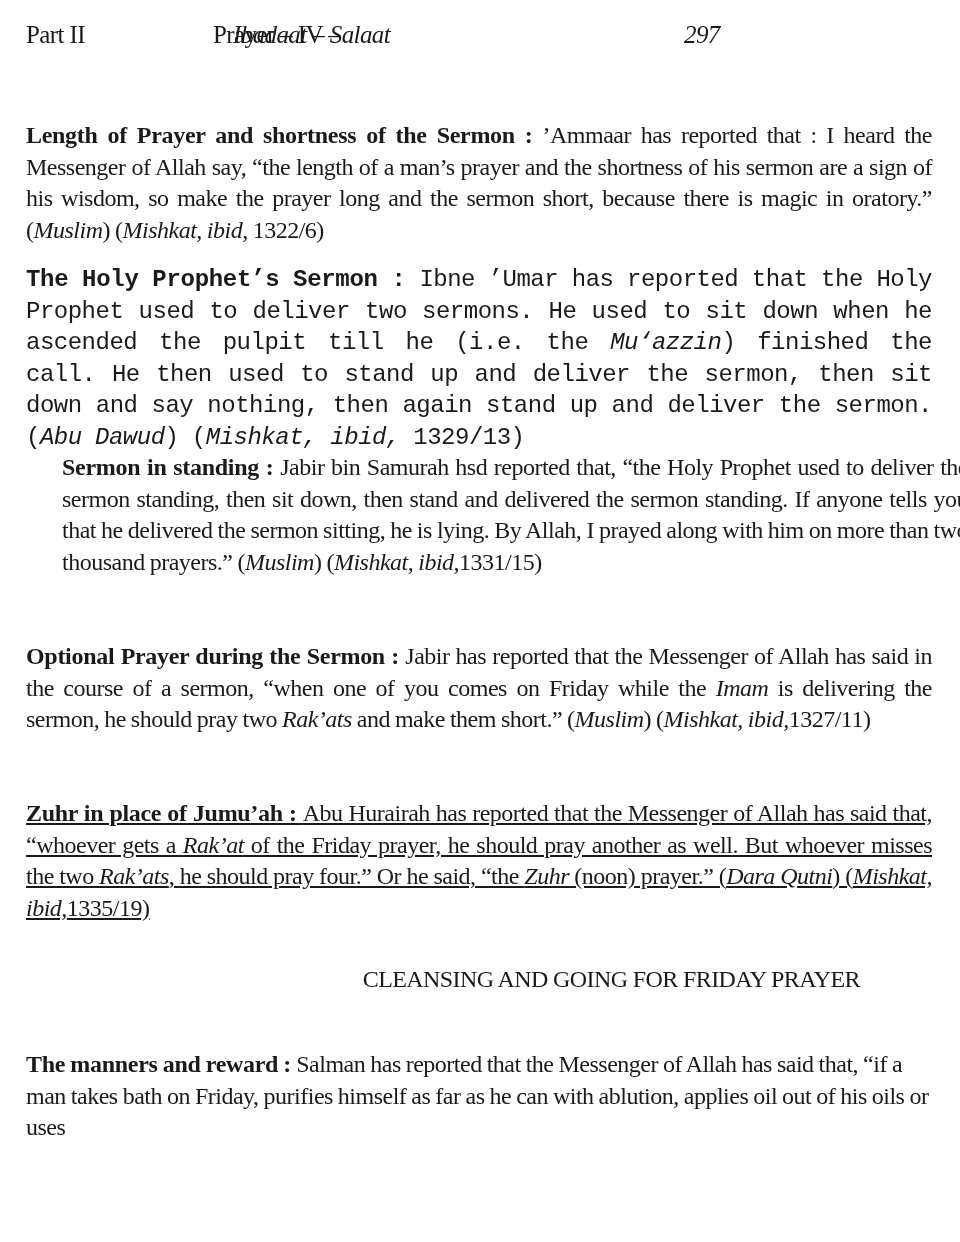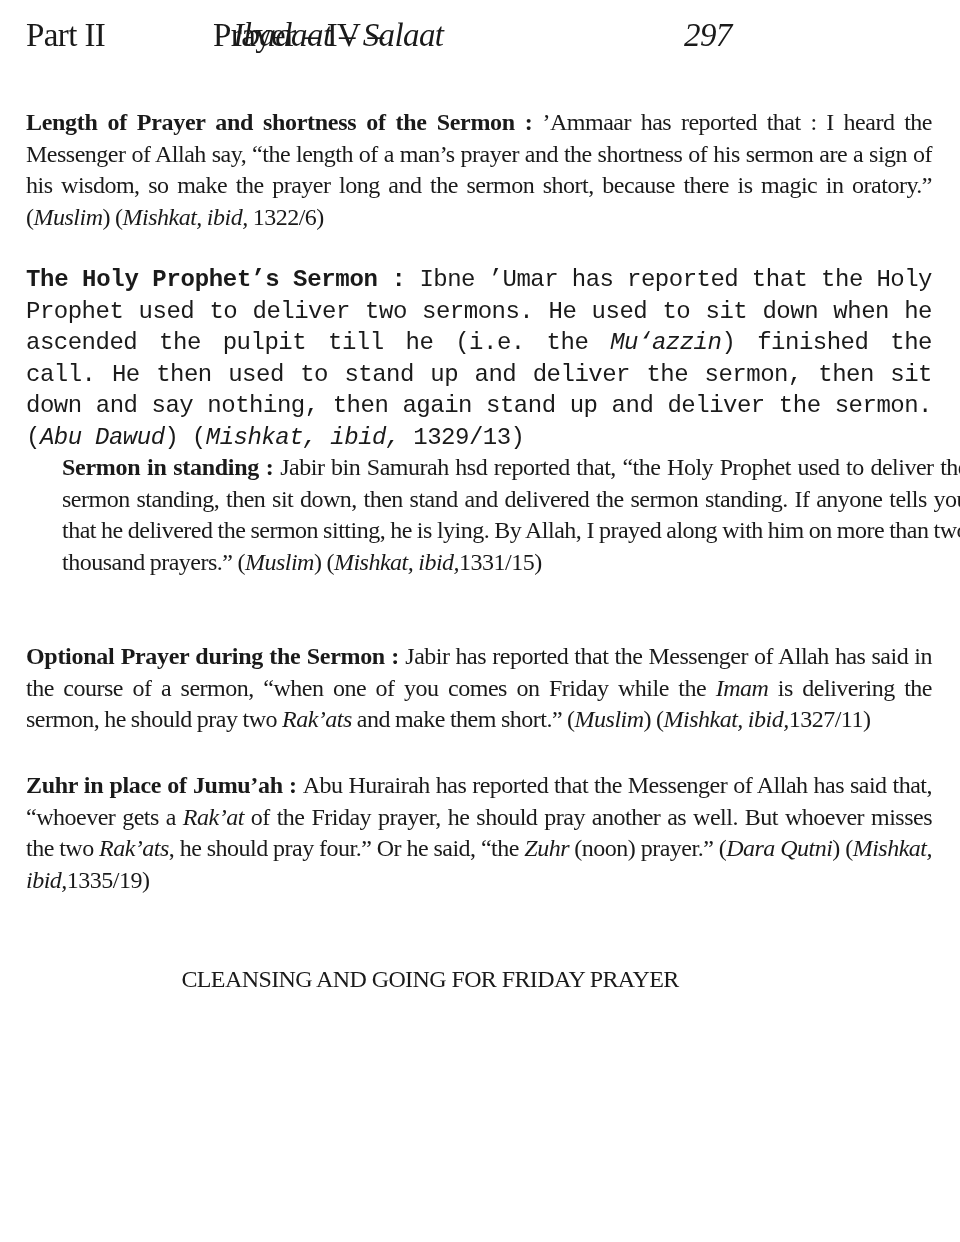--- a/index.html
+++ b/index.html
@@ -19,21 +19,21 @@
     position: absolute;
     left: 0; top: 0;
     width: 960px; height: 1242px;
   }
   .running-header {
     position: absolute;
     top: 18px;
     left: 0;
     width: 960px;
     height: 34px;
-    font-size: 33px;
+    font-size: 25px;
     line-height: 34px;
     letter-spacing: -0.6px;
   }
   .running-header span { position: absolute; top: 0; white-space: nowrap; }
   .hdr-part { left: 26px; }
   .hdr-section { left: 213px; }
   .hdr-page { left: 684px; font-style: italic; }
   .italic { font-style: italic; margin-left: 20px; }
 
   .body-text {
@@ -42,33 +42,33 @@
     width: 906px;
     font-size: 24px;
     line-height: 31.6px;
     text-align: justify;
     letter-spacing: -0.5px;
     word-spacing: -0.5px;
   }
   .body-text .b { font-weight: bold; letter-spacing: -0.3px; }
   .body-text .i { font-style: italic; }
 
-  #para-0 { top: 83px; }
+  #para-0 { top: 96px; }
   #para-1 { top: 240px; font-family: Liberation Mono, monospace; }
   #para-2 { top: 428px; margin-left: 36px; }
   #para-3 { top: 617px; margin-top: 24px; }
-  #para-4 { top: 746px; }
+  #para-4 { top: 774px; text-decoration: underline; }
   #para-5 { top: 1025px; text-align: left; }
 
   .section-heading {
     position: absolute;
     top: 962px;
     left: 0;
     width: 860px;
-    text-align: center;
+    text-align: right;
     font-size: 24px;
     line-height: 34px;
     letter-spacing: -0.6px;
   }
   .section-heading span { position: relative; left: 0px; }
 </style>
 </head>
 <body>
 
 <div class="page">
@@ -85,14 +85,15 @@
   <p class="body-text" id="para-0"><span class="b">Length of Prayer and shortness of the Sermon : </span><span class="n">’Ammaar has reported that : I heard the Messenger of Allah say, “the length of a man’s prayer and the shortness of his sermon are a sign of his wisdom, so make the prayer long and the sermon short, because there is magic in oratory.” (</span><span class="i">Muslim</span><span class="n">) (</span><span class="i">Mishkat, ibid,</span><span class="n"> 1322/6)</span></p>
   <p class="body-text" id="para-1"><span class="b">The Holy Prophet’s Sermon : </span><span class="n">Ibne ’Umar has reported that the Holy Prophet used to deliver two sermons. He used to sit down when he ascended the pulpit till he (i.e. the </span><span class="i">Mu‘azzin</span><span class="n">) finished the call. He then used to stand up and deliver the sermon, then sit down and say nothing, then again stand up and deliver the sermon. (</span><span class="i">Abu Dawud</span><span class="n">) (</span><span class="i">Mishkat, ibid,</span><span class="n"> 1329/13)</span></p>
   <p class="body-text" id="para-2"><span class="b">Sermon in standing : </span><span class="n">Jabir bin Samurah hsd reported that, “the Holy Prophet used to deliver the sermon standing, then sit down, then stand and delivered the sermon standing. If anyone tells you that he delivered the sermon sitting, he is lying. By Allah, I prayed along with him on more than two thousand prayers.” (</span><span class="i">Muslim</span><span class="n">) (</span><span class="i">Mishkat, ibid,</span><span class="n">1331/15)</span></p>
   <p class="body-text" id="para-3"><span class="b">Optional Prayer during the Sermon : </span><span class="n">Jabir has reported that the Messenger of Allah has said in the course of a sermon, “when one of you comes on Friday while the </span><span class="i">Imam</span><span class="n"> is delivering the sermon, he should pray two  </span><span class="i">Rak’ats</span><span class="n"> and make them short.” (</span><span class="i">Muslim</span><span class="n">) (</span><span class="i">Mishkat, ibid,</span><span class="n">1327/11)</span></p>
   <p class="body-text" id="para-4"><span class="b">Zuhr in place of Jumu’ah : </span><span class="n">Abu Hurairah has reported that the Messenger of Allah has said that, “whoever gets a </span><span class="i">Rak’at</span><span class="n"> of the Friday prayer, he should pray another as well. But whoever misses the two </span><span class="i">Rak’ats</span><span class="n">, he should pray four.” Or he said, “the </span><span class="i">Zuhr</span><span class="n"> (noon) prayer.” (</span><span class="i">Dara Qutni</span><span class="n">) (</span><span class="i">Mishkat, ibid,</span><span class="n">1335/19)</span></p>
 
   <div class="section-heading">
     <span>CLEANSING AND GOING FOR FRIDAY PRAYER</span>
   </div>
 
+  <p class="body-text" id="para-5"><span class="b">The manners and reward : </span><span class="n">Salman has reported that the Messenger of Allah has said that, “if a man takes bath on Friday, purifies himself as  far as he can with ablution, applies  oil out of  his oils  or  uses</span></p>
 
 </div>
 
 </body></html>

